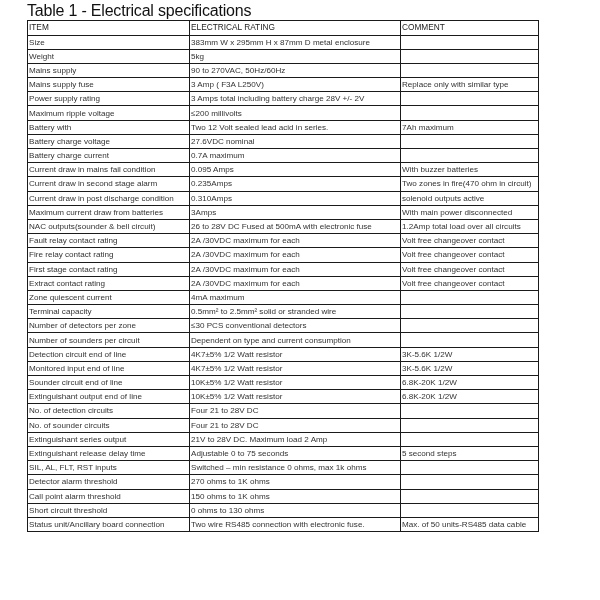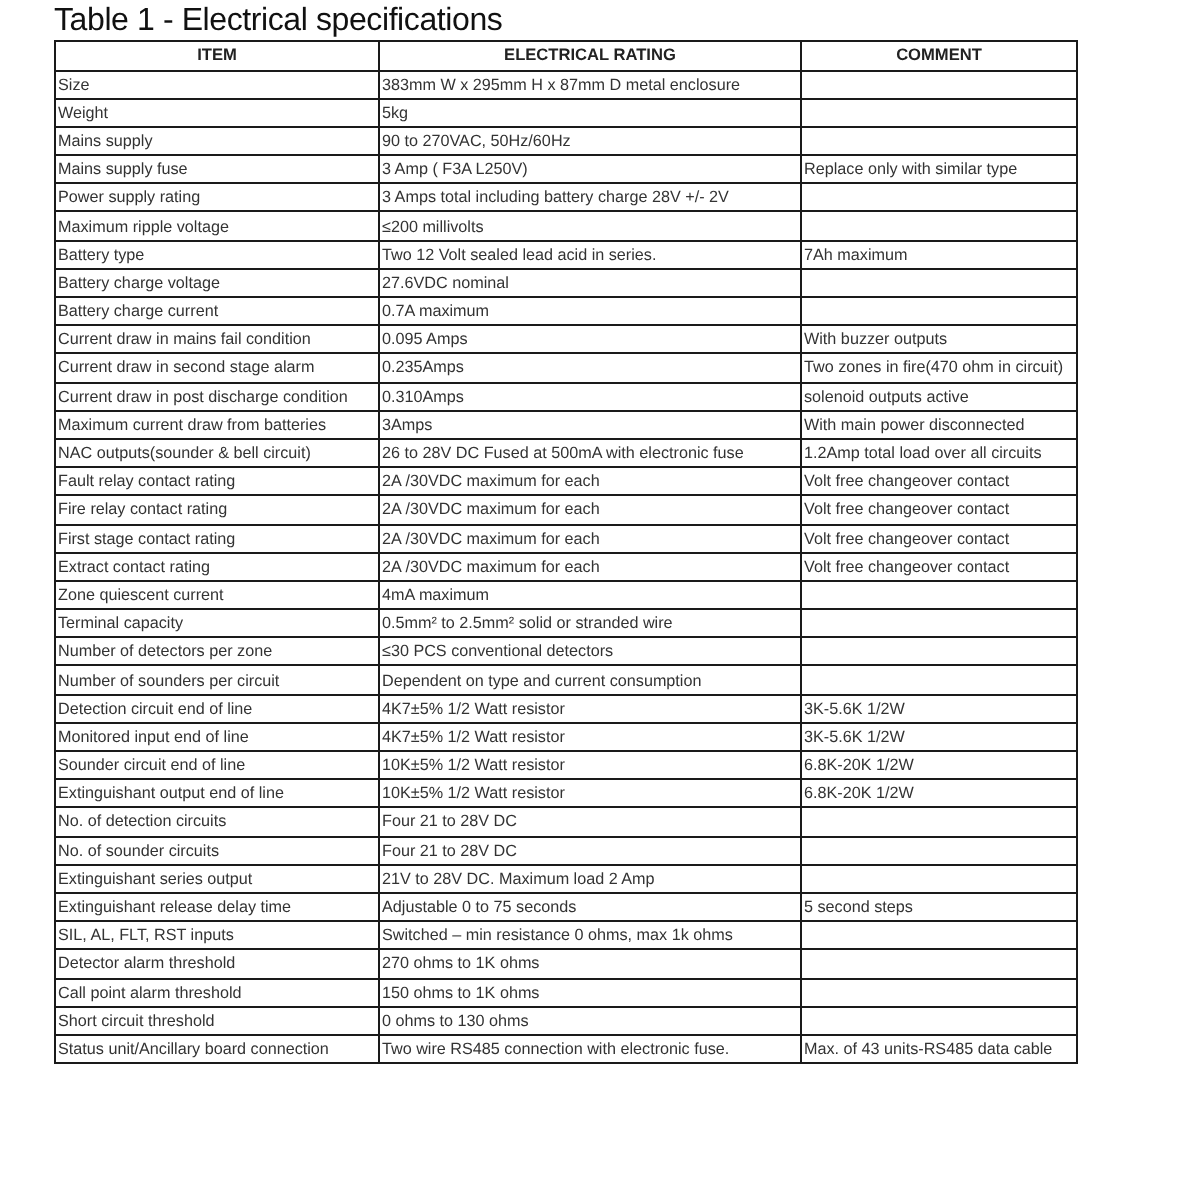--- a/index.html
+++ b/index.html
@@ -8,21 +8,21 @@
   .title { position: absolute; left: 27px; top: 0px; font-size: 16px; line-height: 22px;
            color: #111; letter-spacing: -0.2px; white-space: nowrap; }
   table.spec { position: absolute; left: 27px; top: 20px; width: 511px;
                border-collapse: collapse; table-layout: fixed; }
   table.spec col.c1 { width: 162px; }
   table.spec col.c2 { width: 211px; }
   table.spec col.c3 { width: 138px; }
   table.spec th, table.spec td { border: 1.3px solid #1a1a1a; padding: 0 1px; height: 13.2px;
     font-size: 8.1px; line-height: 13px; white-space: nowrap; overflow: hidden; text-align: left;
     color: #333; }
-  table.spec th { font-weight: bold; text-align: center; font-size: 8.3px; height: 13.5px; color: #222; }
+  table.spec th { font-weight: normal; font-size: 8.3px; height: 13.5px; color: #222; }
   table.spec td.v { padding-left: 1px; }
 </style>
 </head>
 <body>
 
 <div class="title">Table 1 - Electrical specifications</div>
 
 <table class="spec">
   <colgroup>
       <col class="c1">
@@ -61,38 +61,38 @@
         <td class="v">Power supply rating</td>
         <td class="v">3 Amps total including battery charge 28V +/- 2V</td>
         <td class="v"></td>
       </tr>
       <tr>
         <td class="v">Maximum ripple voltage</td>
         <td class="v">≤200 millivolts</td>
         <td class="v"></td>
       </tr>
       <tr>
-        <td class="v">Battery type</td>
+        <td class="v">Battery with</td>
         <td class="v">Two 12 Volt sealed lead acid in series.</td>
         <td class="v">7Ah maximum</td>
       </tr>
       <tr>
         <td class="v">Battery charge voltage</td>
         <td class="v">27.6VDC nominal</td>
         <td class="v"></td>
       </tr>
       <tr>
         <td class="v">Battery charge current</td>
         <td class="v">0.7A maximum</td>
         <td class="v"></td>
       </tr>
       <tr>
         <td class="v">Current draw in mains fail condition</td>
         <td class="v">0.095 Amps</td>
-        <td class="v">With buzzer outputs</td>
+        <td class="v">With buzzer batteries</td>
       </tr>
       <tr>
         <td class="v">Current draw in second stage alarm</td>
         <td class="v">0.235Amps</td>
         <td class="v">Two zones in fire(470 ohm in circuit)</td>
       </tr>
       <tr>
         <td class="v">Current draw in post discharge condition</td>
         <td class="v">0.310Amps</td>
         <td class="v">solenoid outputs active</td>
@@ -203,16 +203,16 @@
         <td class="v"></td>
       </tr>
       <tr>
         <td class="v">Short circuit threshold</td>
         <td class="v">0 ohms to 130 ohms</td>
         <td class="v"></td>
       </tr>
       <tr>
         <td class="v">Status unit/Ancillary board connection</td>
         <td class="v">Two wire RS485 connection with electronic fuse.</td>
-        <td class="v">Max. of 43 units-RS485 data cable</td>
+        <td class="v">Max. of 50 units-RS485 data cable</td>
       </tr>
     </tbody>
 </table>
 
 </body></html>

